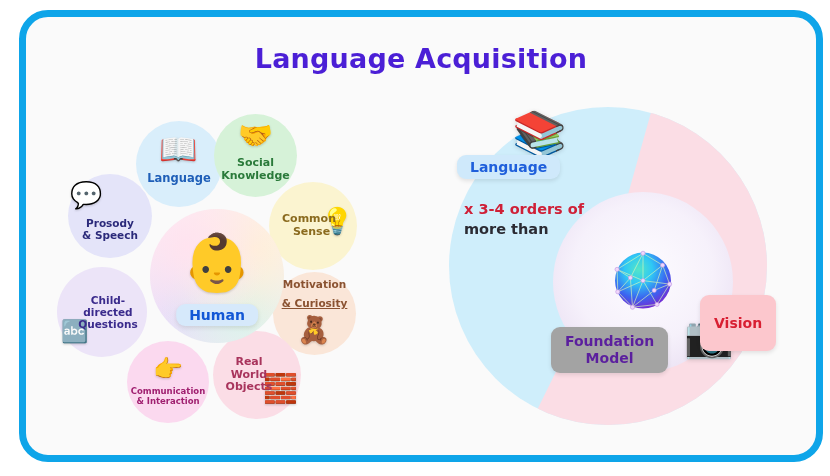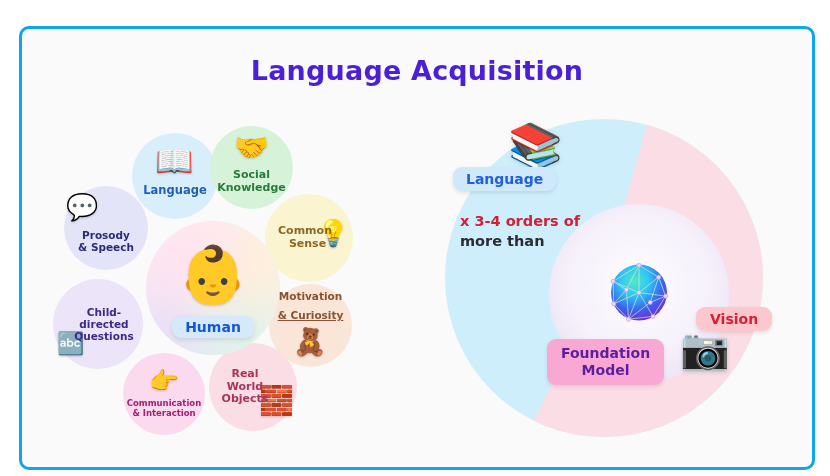--- a/index.html
+++ b/index.html
@@ -1,21 +1,21 @@
 <!DOCTYPE html>
 <html><head>
 <meta charset="utf-8">
 <style>
   html,body{margin:0;padding:0;background:#ffffff;}
   body{width:830px;height:476px;overflow:hidden;
        font-family:"DejaVu Sans","Liberation Sans",sans-serif;}
 
   .card{
-    position:absolute;left:19px;top:26px;width:790px;height:438px;
-    background:#fafafa;border:3px solid #0ea5e9;border-radius:10px;
+    position:absolute;left:19px;top:10px;width:790px;height:438px;
+    background:#fafafa;border:7px solid #0ea5e9;border-radius:29px;
     overflow:hidden;
   }
 
   .title{
     position:absolute;top:26px;left:0;width:100%;text-align:center;
     font-size:27px;font-weight:bold;color:#4b1fd6;letter-spacing:.2px;
   }
 
   
   .cluster{position:absolute;left:21px;top:92px;width:360px;height:330px;}
@@ -68,28 +68,28 @@
     position:absolute;left:50%;top:50%;transform:translate(-50%,-52%);
     width:70px;height:70px;
   }
   .lang-pill{
     position:absolute;left:33px;top:60px;padding:4px 13px;
     background:#cfe9fb;color:#1f5fdb;font-size:14px;
   }
   .books{position:absolute;left:88px;top:17px;font-size:44px;line-height:1;z-index:3;
          filter:drop-shadow(0 1px 2px rgba(0,0,0,.15));}
   .vision-pill{
-    position:absolute;left:276px;top:200px;padding:4px 14px;
+    position:absolute;left:276px;top:200px;padding:20px 14px;
     background:#fcc7cd;color:#d81f32;font-size:14px;
   }
   .camera{position:absolute;left:260px;top:222px;font-size:40px;line-height:1;z-index:3;
           filter:drop-shadow(0 1px 2px rgba(0,0,0,.15));}
   .fm-pill{
     position:absolute;left:127px;top:232px;padding:6px 14px;flex-direction:column;
-    background:#f9a8d4;color:#5b1f9e;font-size:14px;line-height:1.2;text-align:center;
+    background:#a3a3a3;color:#5b1f9e;font-size:14px;line-height:1.2;text-align:center;
   }
   .note{
     position:absolute;left:40px;top:105px;z-index:4;
     font-size:14.5px;font-weight:bold;line-height:1.36;
   }
   .c-red{color:#cf2037;}
   .c-dark{color:#2b2b33;}
   .c-blue{color:#2a6ff0;}
 </style>
 </head>

